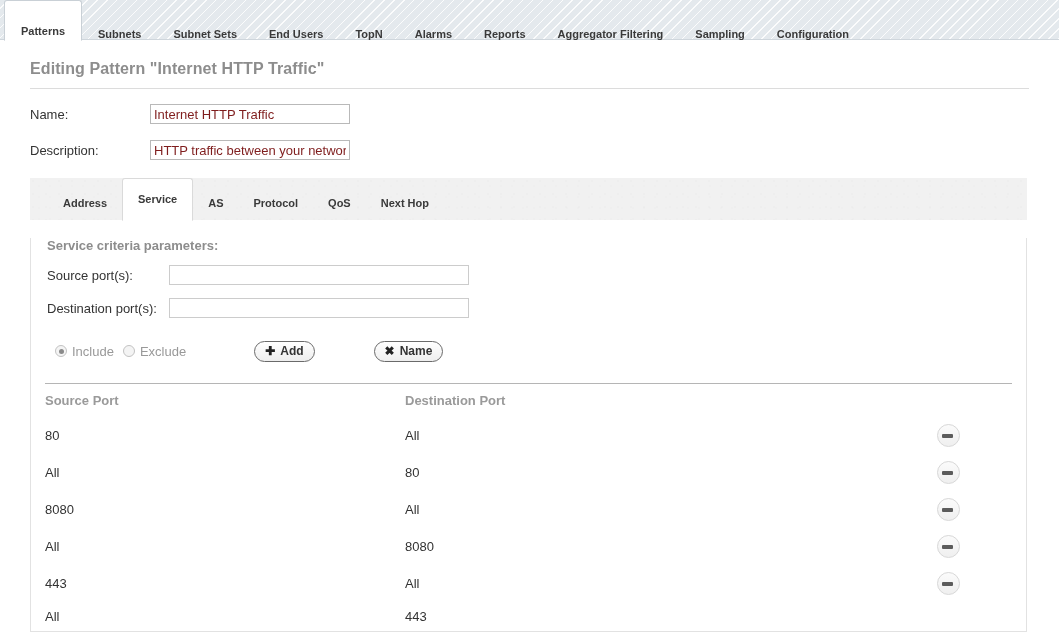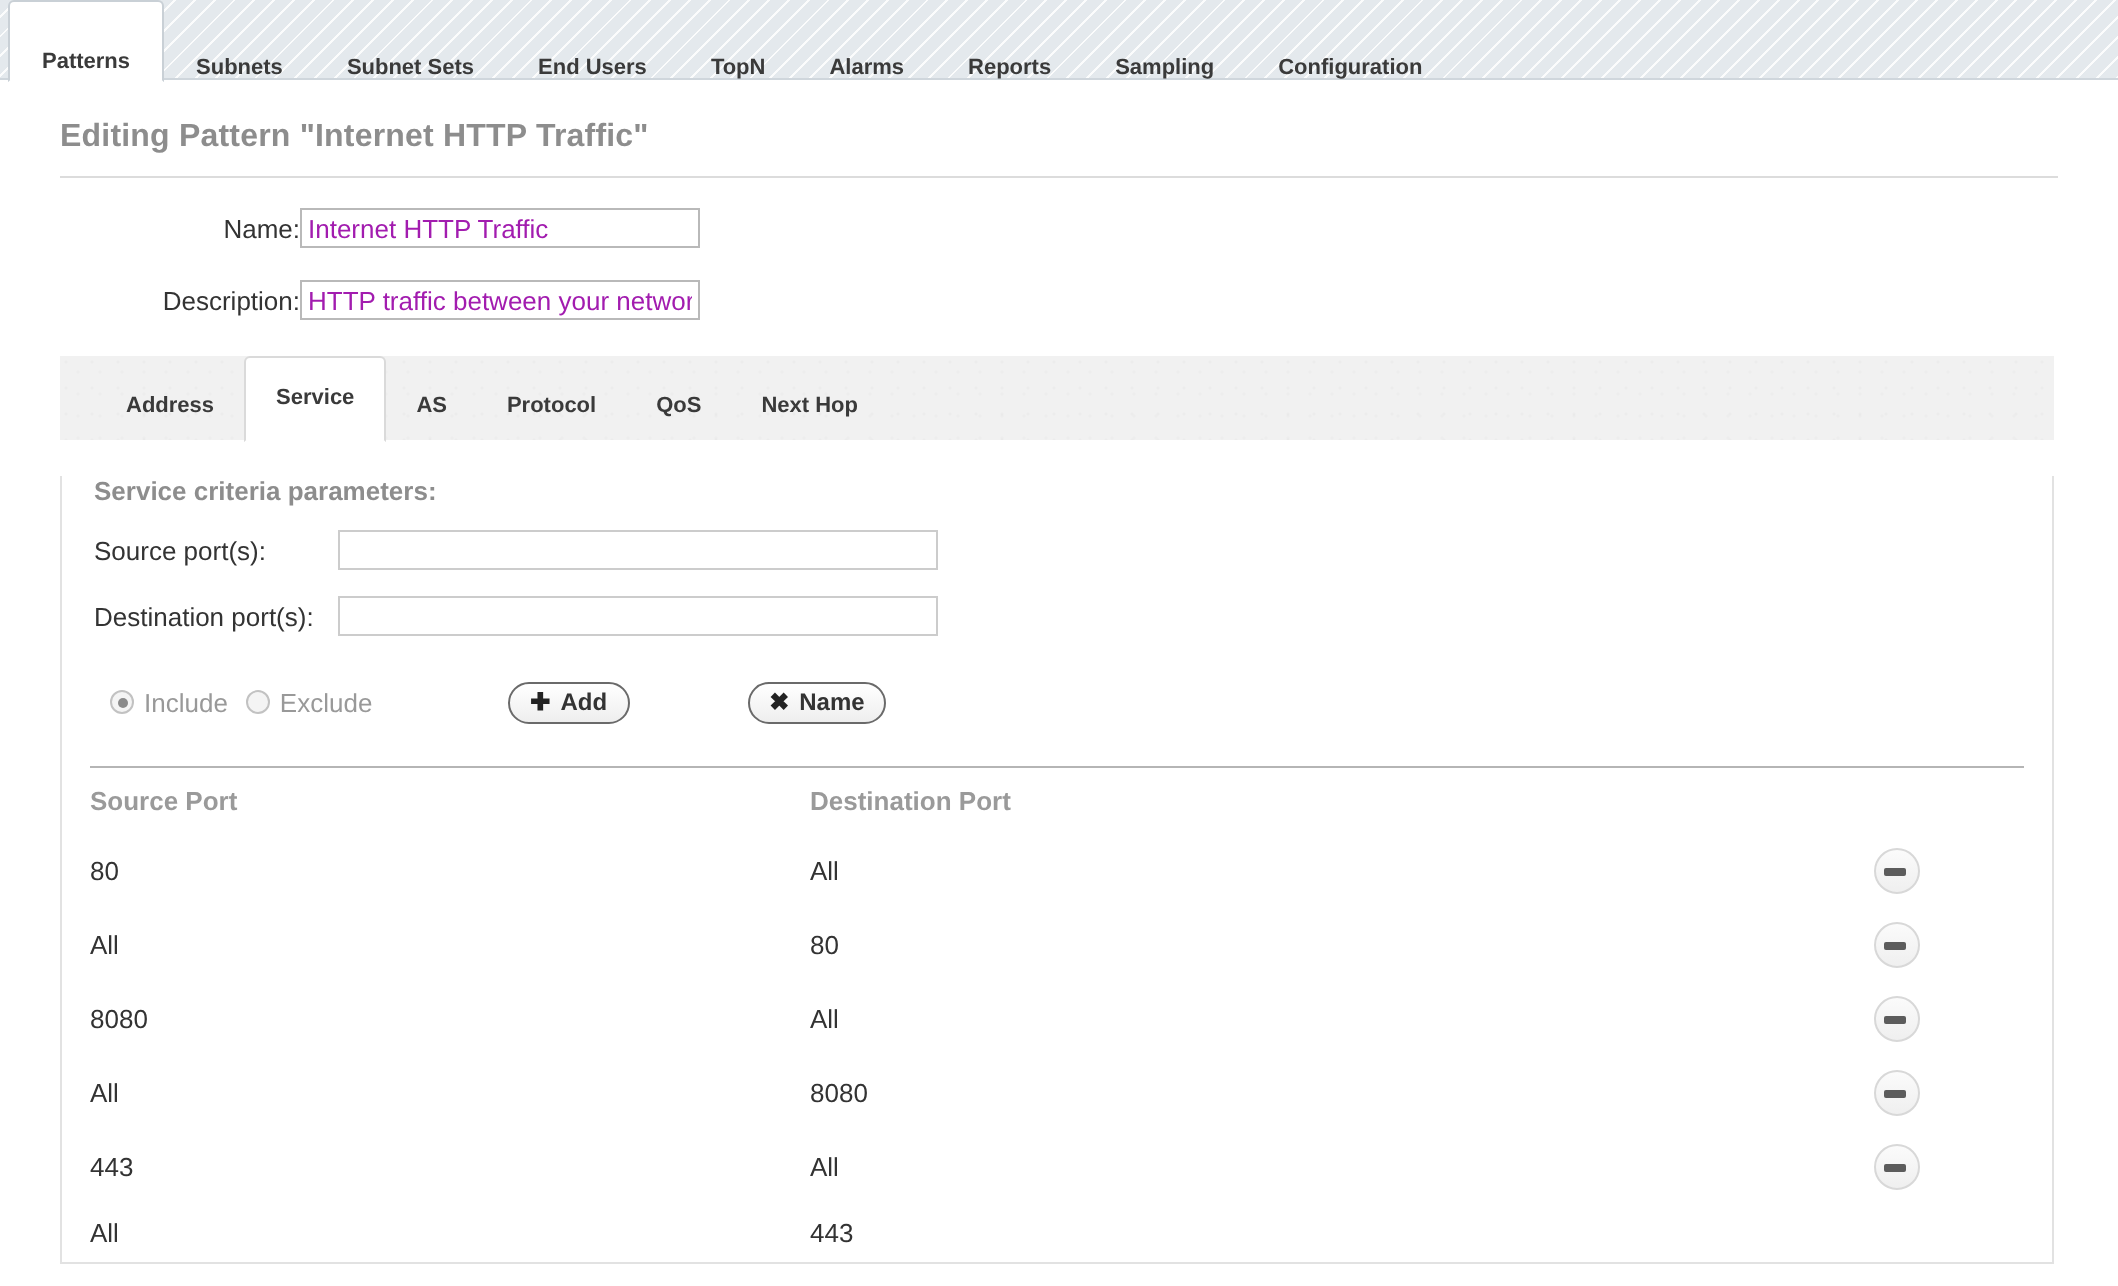--- a/index.html
+++ b/index.html
@@ -84,31 +84,30 @@
     display: flex;
     align-items: center;
     margin-left: 30px;
     margin-top: 14px;
     height: 22px;
   }
   .form-label {
     width: 120px;
     font-size: 13px;
     color: #333333;
-    text-align: right;
   }
   .text-input {
     width: 200px;
     height: 20px;
     box-sizing: border-box;
     border: 1px solid #b9b9b9;
     background: #ffffff;
     font-family: "Liberation Sans", sans-serif;
     font-size: 13px;
-    color: #a21caf;
+    color: #7f1d1d;
     padding: 1px 3px;
     outline: none;
   }
 
   
   .radio-row {
     display: flex;
     align-items: center;
     margin-left: 30px;
     margin-top: 19px;
@@ -325,20 +324,21 @@
 
 <div class="topbar">
   <div class="topbar-inner" id="top-tab-list">
       <div class="top-tab active">Patterns</div>
       <div class="top-tab">Subnets</div>
       <div class="top-tab">Subnet Sets</div>
       <div class="top-tab">End Users</div>
       <div class="top-tab">TopN</div>
       <div class="top-tab">Alarms</div>
       <div class="top-tab">Reports</div>
+      <div class="top-tab">Aggregator Filtering</div>
       <div class="top-tab">Sampling</div>
       <div class="top-tab">Configuration</div>
     </div>
 </div>
 
 <div class="page">
 
   <div class="section-title">Editing Pattern "Internet HTTP Traffic"</div>
   <div class="title-rule"></div>
 

